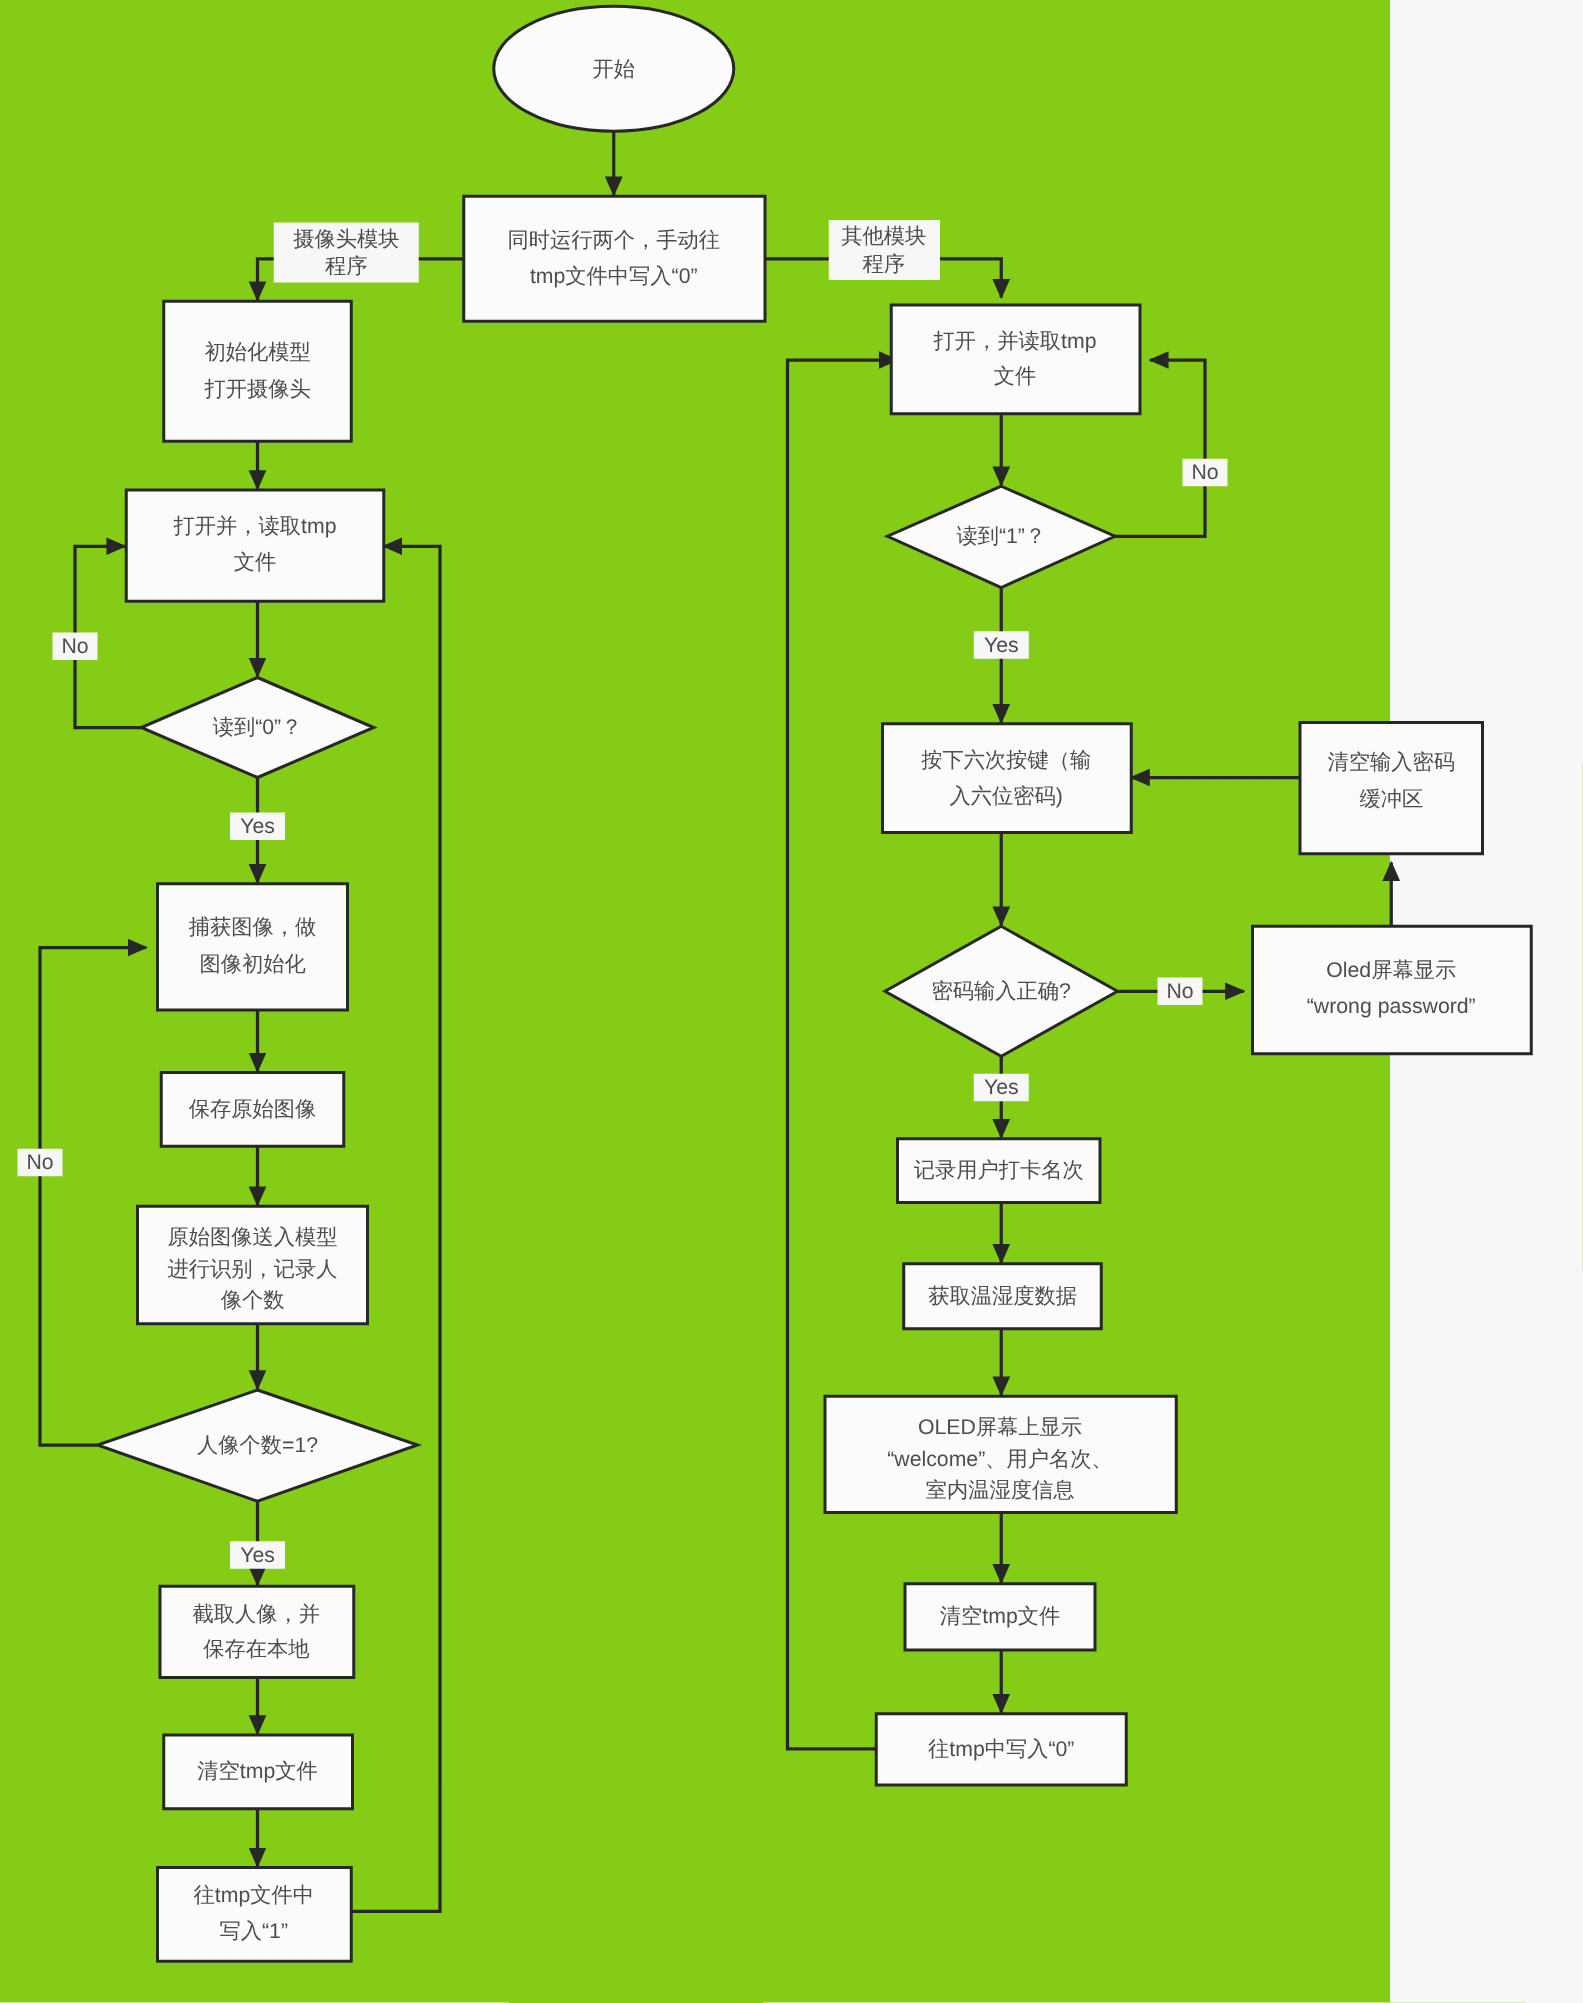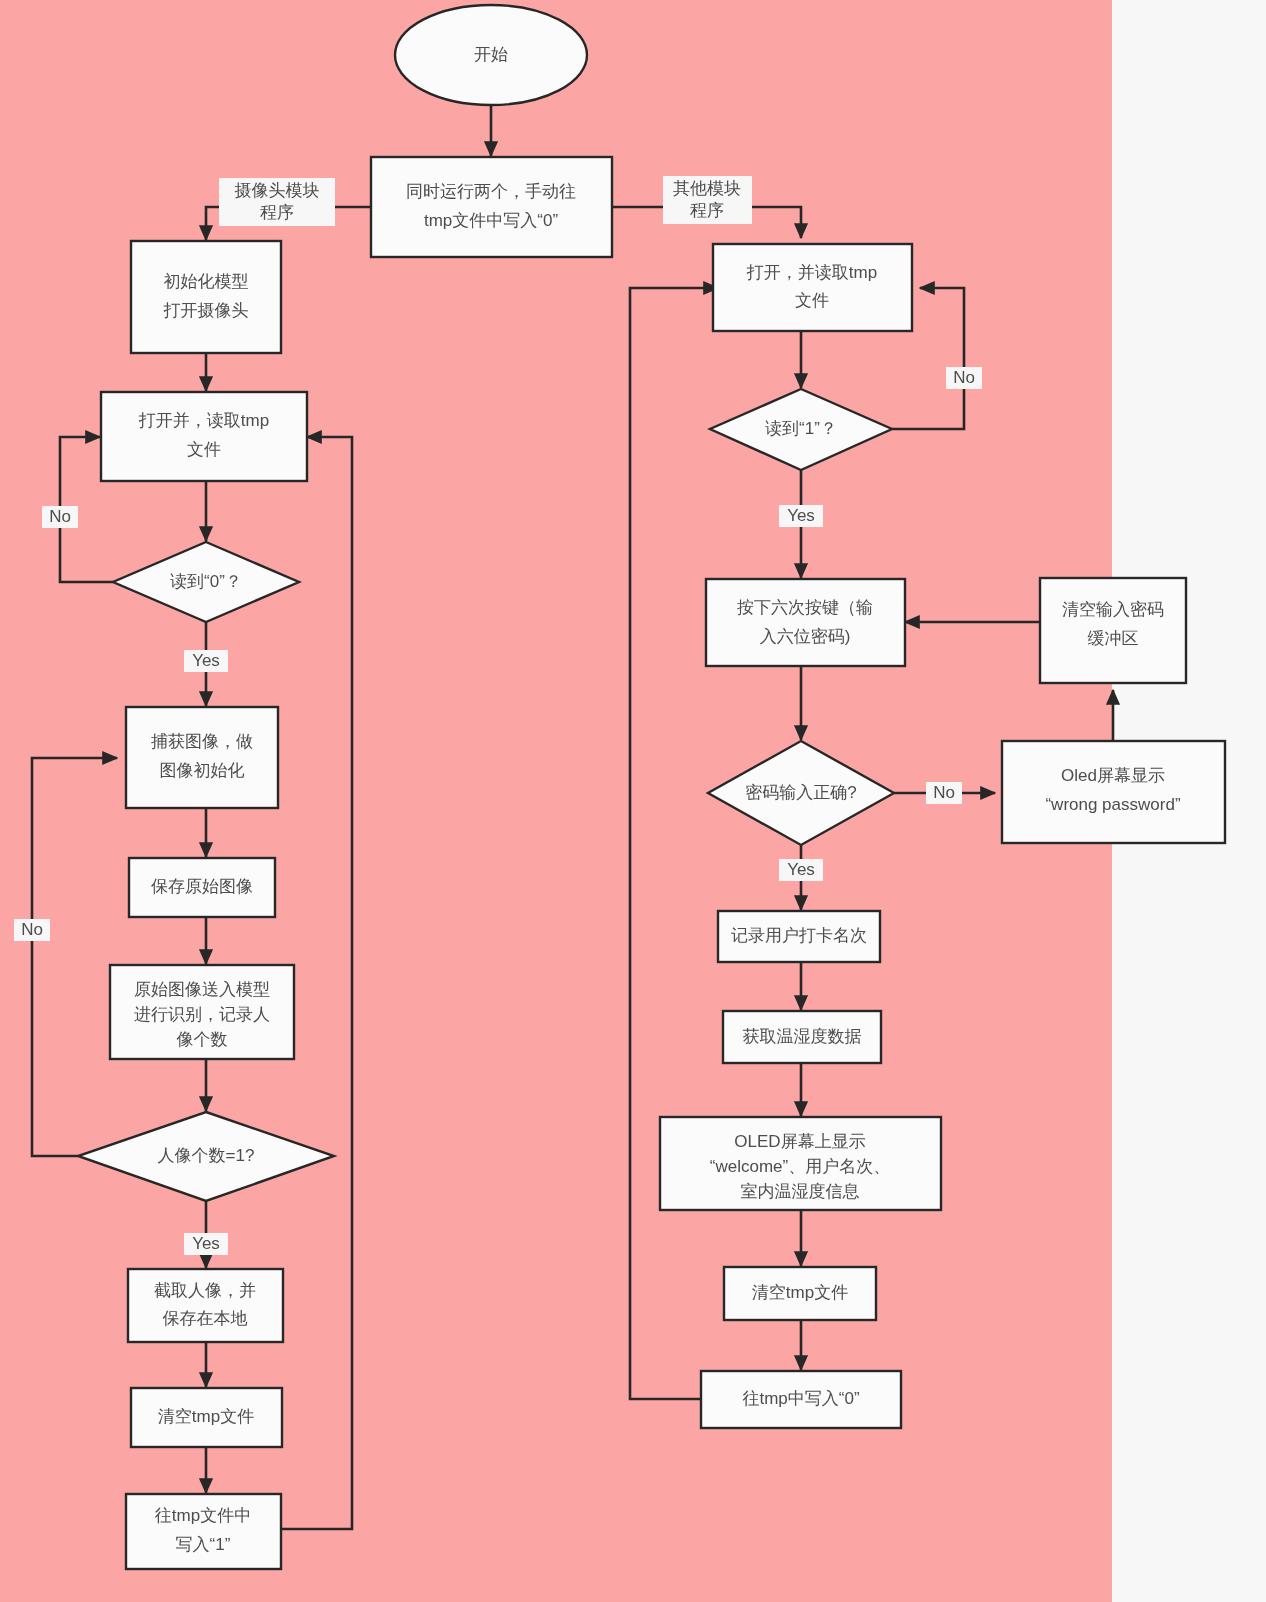--- a/index.html
+++ b/index.html
@@ -10,21 +10,21 @@
   body {
     width: 1266px;
     height: 1602px;
     font-family: "Liberation Sans", "DejaVu Sans", sans-serif;
     overflow: hidden;
   }
   #flowchart-root {
     position: relative;
     width: 1112px;
     height: 1602px;
-    background: #fca5a5;
+    background: #84cc16;
   }
   svg.chart-svg {
     position: absolute;
     top: 0;
     left: 0;
     width: 1266px;
     height: 1602px;
     display: block;
   }
   .node-shape {

